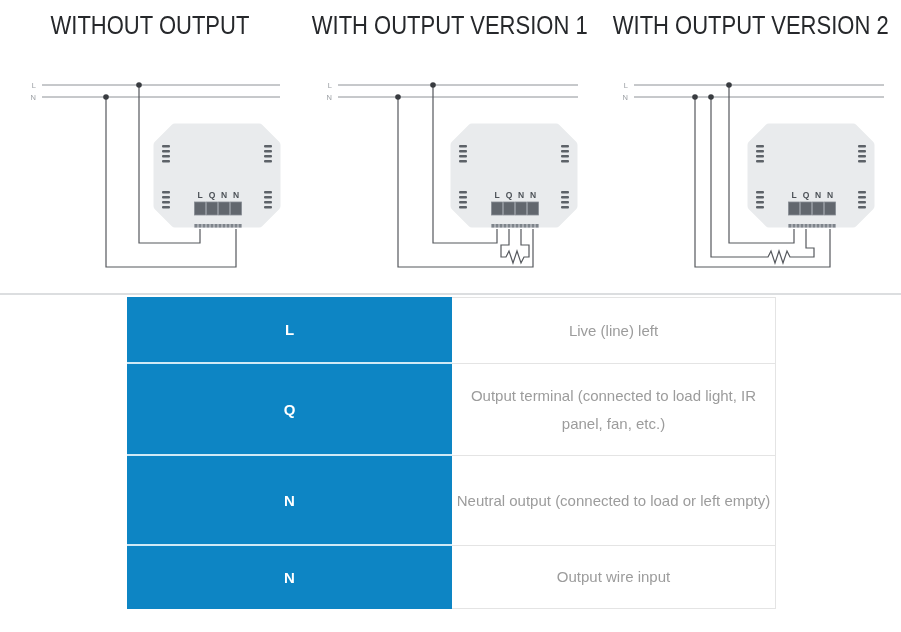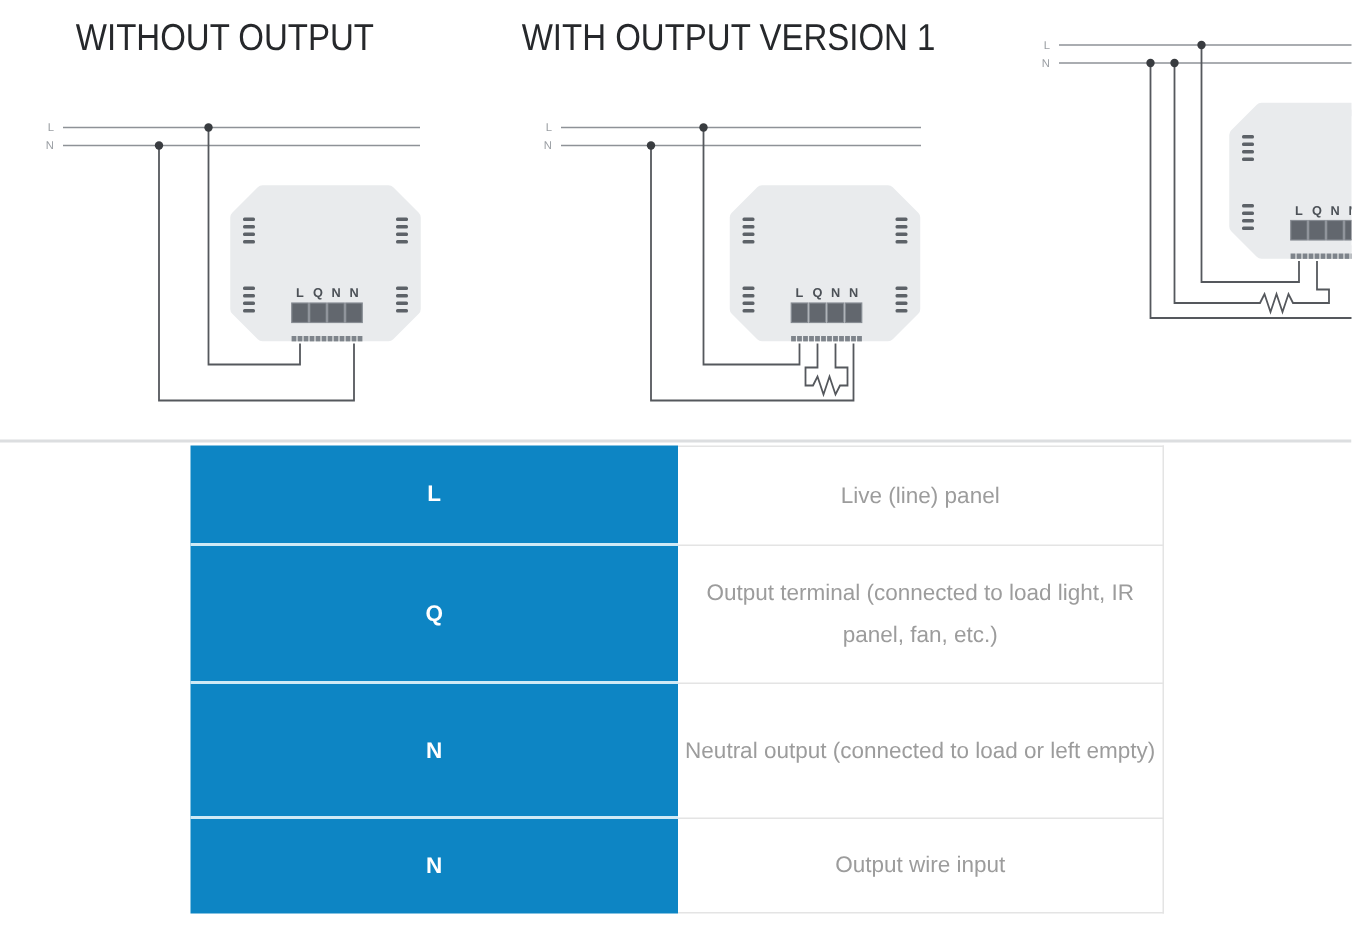--- a/index.html
+++ b/index.html
@@ -1,21 +1,21 @@
 <!DOCTYPE html>
 <html><head>
 <meta charset="utf-8">
 <style>
   html,body { margin:0; padding:0; }
   body {
     width:901px; height:632px; background:#ffffff;
     font-family:"Liberation Sans", sans-serif;
     overflow:hidden;
   }
-  .diagrams { display:flex;gap:36px; }
+  .diagrams { display:flex; }
   .dcol { width:300px; }
   .dcol.last { width:301px; }
   .dtitle {
     height:55px; display:flex; justify-content:center; align-items:flex-start;
     padding-top:11px; box-sizing:border-box;
     font-size:25px; line-height:28px; color:#26282b; white-space:nowrap;
   }
   .dtitle span { display:inline-block; transform:scaleX(0.88); transform-origin:center; }
   svg.diagram { display:block; }
   .bus { stroke:#8e9297; stroke-width:1; }
@@ -163,20 +163,23 @@
         <path d="M133,30 V188 H197 V174"></path>
         <path d="M98,42 V212 H233 V174"></path>
         <path d="M209,174 V190 H201 V202 H206 L209,196 L213,208 L217,196 L221,208 L224,202 H229 V190 H221 V174"></path>
         <circle class="dot" cx="133" cy="30" r="2.8"></circle>
         <circle class="dot" cx="98" cy="42" r="2.8"></circle>
       </g>
     </svg>
   </div>
 
   <div class="dcol last">
+    <div class="dtitle">
+      <span>WITH OUTPUT VERSION 2</span>
+    </div>
     <svg class="diagram" width="301" height="235" viewBox="0 0 301 235">
       <g>
         <text class="buslab" x="28" y="32.5" text-anchor="end">L</text>
         <text class="buslab" x="28" y="44.5" text-anchor="end">N</text>
         <line class="bus" x1="34" y1="30" x2="284" y2="30"></line>
         <line class="bus" x1="34" y1="42" x2="284" y2="42"></line>
       </g>
       <g>
           <path d="M169 73 h84 l17 17 v61 l-17 17 h-84 l-17 -17 v-61 z" fill="#e9ebed" stroke="#e9ebed" stroke-width="9" stroke-linejoin="round"></path>
           <rect x="156" y="90" width="8" height="2.4" rx="1" fill="#5d6268"></rect>
@@ -226,21 +229,21 @@
       </g>
     </svg>
   </div>
 </div>
 
 <div class="divider"></div>
 
 <div class="legend-table">
   <div class="trow">
     <div class="tkey" style="background: rgb(13, 133, 196);">L</div>
-    <div class="tdesc">Live (line) panel</div>
+    <div class="tdesc">Live (line) left</div>
   </div>
   <div class="trow">
     <div class="tkey" style="background: rgb(13, 133, 196);">Q</div>
     <div class="tdesc">Output terminal (connected to load light, IR panel, fan, etc.)</div>
   </div>
   <div class="trow">
     <div class="tkey" style="background: rgb(13, 133, 196);">N</div>
     <div class="tdesc">Neutral output (connected to load or left empty)</div>
   </div>
   <div class="trow">

